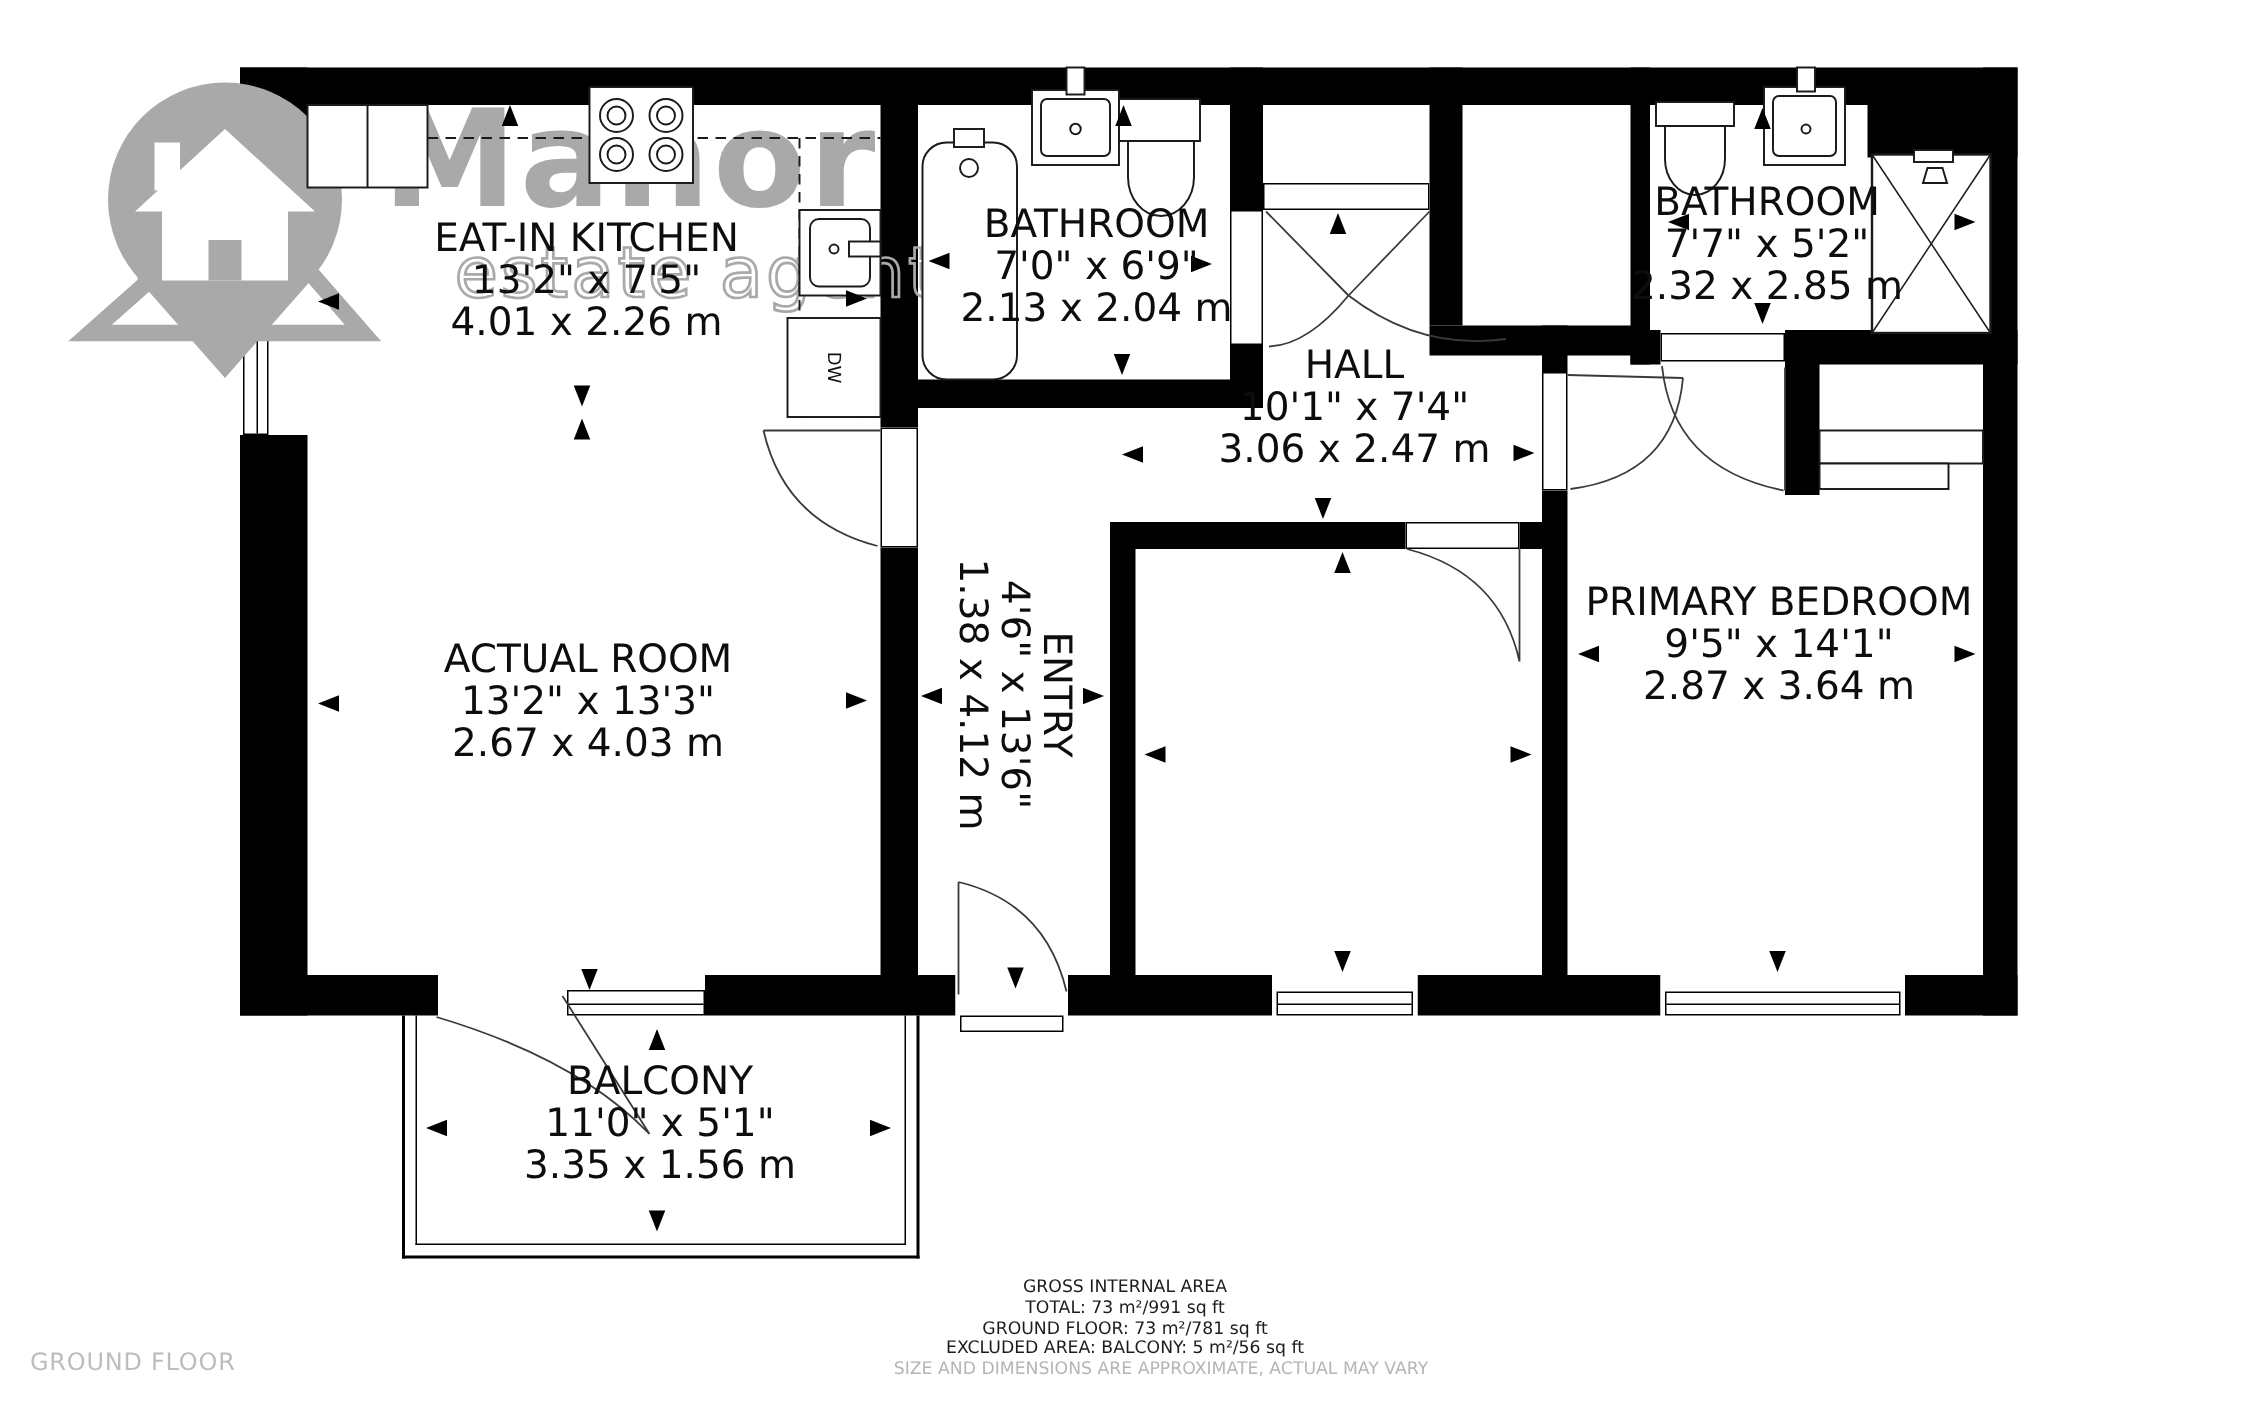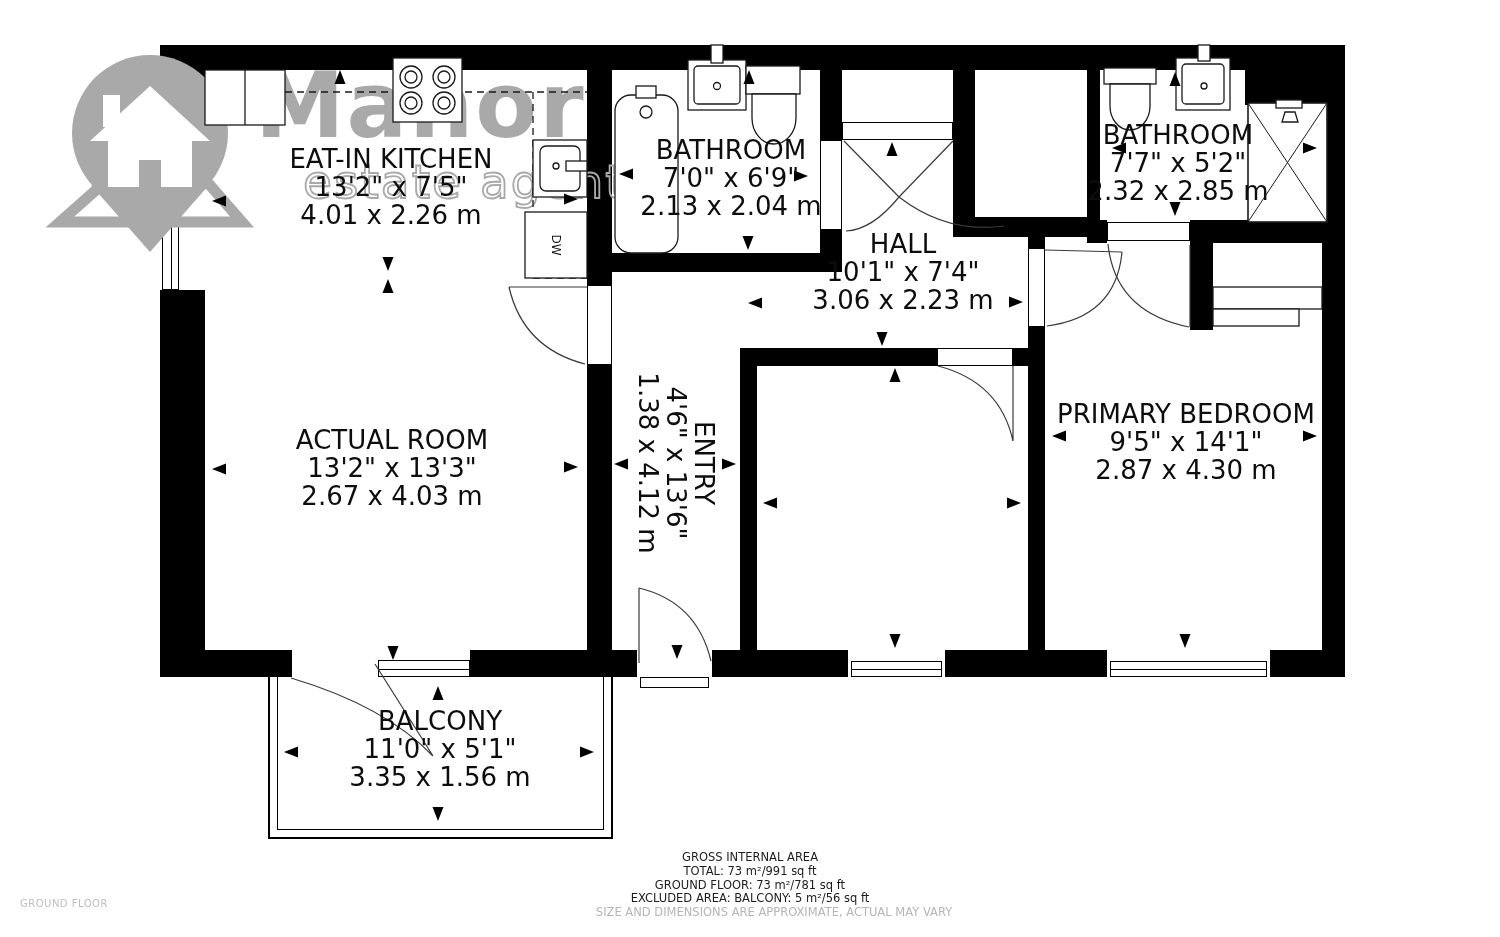--- a/index.html
+++ b/index.html
@@ -13,21 +13,21 @@
   .win-v:after{content:"";position:absolute;top:0;bottom:0;left:50%;width:1px;background:#000;}
   .rail{position:absolute;border:2px solid #000;border-top:none;box-sizing:border-box;background:transparent;}
   .rail-inner{position:absolute;border:1px solid #000;border-top:none;box-sizing:border-box;}
   .rl{position:absolute;transform:translateX(-50%);text-align:center;color:#0d0d0d;
       font-size:26px;line-height:28px;white-space:nowrap;z-index:30;}
   .rl.rot{transform:translate(-50%,-50%) rotate(90deg);}
   .dw-label{position:absolute;transform:translate(-50%,-50%) rotate(90deg);font-size:12px;color:#111;z-index:22;}
   #footer{position:absolute;left:750px;top:851px;transform:translateX(-50%);text-align:center;
           font-size:11.5px;line-height:13.8px;color:#1c1c1c;white-space:nowrap;z-index:40;}
   #footer .muted{color:#b5b5b5;margin-left:48px;}
-  #floorTag{position:absolute;left:20px;top:898px;font-size:10px;color:#bdbdbd;letter-spacing:.5px;z-index:40;}
+  #floorTag{position:absolute;left:20px;top:898px;font-size:16px;color:#bdbdbd;letter-spacing:.5px;z-index:40;}
   svg{position:absolute;left:0;top:0;z-index:20;}
   #logo{z-index:5;}
   .z-walls{z-index:10;}
 </style>
 </head>
 <body>
 
 <div id="stage">
 
   <svg id="logo" width="700" height="280" viewBox="0 0 700 280">
@@ -212,41 +212,41 @@
     <div>4.01 x 2.26 m</div>
   </div>
   <div class="rl" style="left:731px;top:136px;">
     <div>BATHROOM</div>
     <div>7'0" x 6'9"</div>
     <div>2.13 x 2.04 m</div>
   </div>
   <div class="rl" style="left:903px;top:230px;">
     <div>HALL</div>
     <div>10'1" x 7'4"</div>
-    <div>3.06 x 2.23 m</div>
+    <div>3.06 x 2.47 m</div>
   </div>
   <div class="rl" style="left:1178px;top:121px;">
     <div>BATHROOM</div>
     <div>7'7" x 5'2"</div>
     <div>2.32 x 2.85 m</div>
   </div>
   <div class="rl" style="left:392px;top:426px;">
     <div>ACTUAL ROOM</div>
     <div>13'2" x 13'3"</div>
     <div>2.67 x 4.03 m</div>
   </div>
   <div class="rl rot" style="left:676px;top:463px;">
     <div>ENTRY</div>
     <div>4'6" x 13'6"</div>
     <div>1.38 x 4.12 m</div>
   </div>
-  <div class="rl" style="left:1186px;top:400px;">
+  <div class="rl" style="left:1186px;top:388px;">
     <div>PRIMARY BEDROOM</div>
     <div>9'5" x 14'1"</div>
-    <div>2.87 x 4.30 m</div>
+    <div>2.87 x 3.64 m</div>
   </div>
   <div class="rl" style="left:440px;top:707px;">
     <div>BALCONY</div>
     <div>11'0" x 5'1"</div>
     <div>3.35 x 1.56 m</div>
   </div>
 
   <div id="footer">
     <div>GROSS INTERNAL AREA</div>
     <div>TOTAL: 73 m²/991 sq ft</div>

